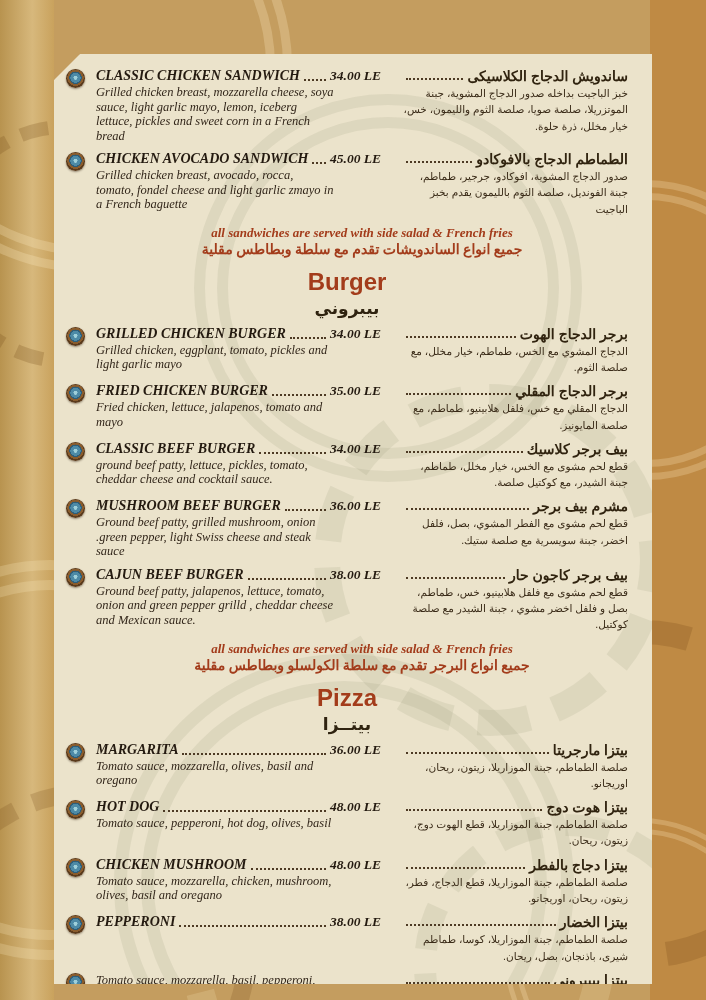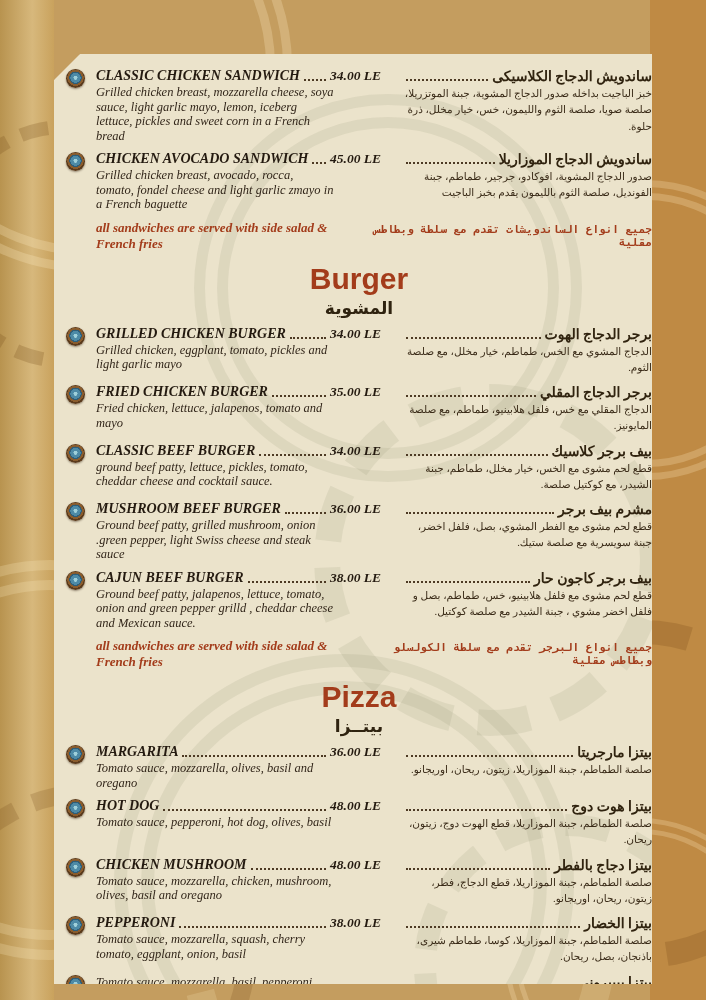--- a/index.html
+++ b/index.html
@@ -14,21 +14,21 @@
   .r2{left:-60px;top:120px;width:220px;height:220px;border:14px dashed rgba(120,80,30,.25);}
   .r3{left:-150px;top:560px;width:340px;height:340px;border:30px double rgba(255,240,200,.22);}
   .r4{left:-80px;bottom:-120px;width:300px;height:300px;border:18px dashed rgba(120,80,30,.22);}
   .r5{right:-90px;top:180px;width:260px;height:260px;border:20px double rgba(255,235,190,.25);}
   .r6{right:-110px;top:620px;width:300px;height:300px;border:24px dashed rgba(130,85,30,.28);}
   .r7{right:-70px;bottom:-90px;width:240px;height:240px;border:16px double rgba(255,235,190,.25);}
   .r8{left:180px;bottom:-160px;width:380px;height:380px;border:28px dashed rgba(255,240,200,.18);}
 
   
   .panel{position:absolute;left:54px;top:54px;width:598px;height:930px;
-         background:#ebe3cb;box-sizing:border-box;padding:14px 0 10px 12px;
+         background:#ebe3cb;box-sizing:border-box;padding:14px 24px 10px 12px;
          clip-path:polygon(26px 0,100% 0,100% 100%,0 100%,0 26px);
          box-shadow:0 0 18px rgba(60,35,10,.35);overflow:hidden;}
   .wm{position:absolute;border-radius:50%;pointer-events:none;opacity:.14;}
   .w1{left:140px;top:40px;width:320px;height:320px;border:34px double #8d9070;}
   .w2{left:260px;top:330px;width:300px;height:300px;border:26px dashed #8d9070;}
   .w3{left:60px;top:600px;width:380px;height:380px;border:40px double #8d9070;}
   .w4{left:360px;top:760px;width:260px;height:260px;border:22px dashed #8d9070;}
   .content{position:relative;z-index:2;}
 
   
@@ -39,35 +39,35 @@
             #9fd0da 0 14%, #4d8aa6 15% 36%, #2f5d77 37% 44%,
             #8a5c2c 45% 58%, #5a3a1b 59% 82%, #7a5226 83% 100%);
           box-shadow:0 1px 2px rgba(40,20,5,.45);}
   .encol{width:302px;flex:0 0 302px;}
   .tline{display:flex;align-items:flex-end;}
   .iname{font-style:italic;font-weight:bold;font-size:14px;color:#241a10;white-space:nowrap;}
   .lead{flex:1;border-bottom:2px dotted #4d3a24;margin:0 4px 3px 4px;min-width:8px;}
   .price{flex:0 0 68px;font-style:italic;font-weight:bold;font-size:13.5px;color:#241a10;
          text-align:left;white-space:nowrap;}
   .desc{font-style:italic;font-size:12.5px;line-height:1.16;color:#32261a;max-width:238px;margin-top:1px;}
-  .arcol{flex:1;margin-left:4px;direction:rtl;font-family:Liberation Serif, serif;}
+  .arcol{flex:1;margin-left:4px;direction:rtl;font-family:Liberation Sans, sans-serif;}
   .aname{font-weight:bold;font-size:14px;color:#30230f;white-space:nowrap;}
   .arcol .lead{margin:0 4px 4px 4px;}
   .adesc{font-size:10.5px;line-height:1.55;color:#3a2b18;margin-top:1px;text-align:right;}
 
   
   .note-row{display:flex;justify-content:space-between;align-items:center;
-            margin:2px 0 10px 30px;}
+            margin:2px 0 10px 30px;flex-direction:column;}
   .note-en{font-style:italic;font-weight:bold;font-size:13px;color:#a33c1b;}
-  .note-ar{direction:rtl;font-family:Liberation Mono, monospace;font-weight:bold;
-           font-size:11px;color:#a33c1b;}
+  .note-ar{direction:rtl;font-family:Liberation Serif, serif;font-weight:bold;
+           font-size:14px;color:#a33c1b;}
 
   
   .sec-head{text-align:center;margin:10px 0 8px 0;}
-  .head-en{font-family:"Liberation Sans",sans-serif;font-weight:bold;font-size:30px;color:#a33c1b;}
+  .head-en{font-family:"Liberation Sans",sans-serif;font-weight:bold;font-size:24px;color:#a33c1b;}
   .head-ar{font-family:"DejaVu Sans",sans-serif;font-weight:bold;font-size:17px;
            color:#2f2310;margin-top:2px;letter-spacing:1px;}
 </style>
 </head>
 <body>
 
 <div class="stage">
   <div class="band-left"></div>
   <div class="band-right"></div>
   <div class="ring r1"></div>
@@ -115,35 +115,35 @@
         <div class="encol">
           <div class="tline">
             <span class="iname">CHICKEN AVOCADO SANDWICH</span>
             <span class="lead"></span>
             <span class="price">45.00 LE</span>
           </div>
           <div class="desc">Grilled chicken breast, avocado, rocca, tomato, fondel cheese and light garlic zmayo in a French baguette</div>
         </div>
         <div class="arcol" dir="rtl">
           <div class="tline">
-            <span class="aname">ساندويش الدجاج الموزاريلا</span>
+            <span class="aname">الطماطم الدجاج بالافوكادو</span>
             <span class="lead"></span>
           </div>
           <div class="adesc">صدور الدجاج المشوية، افوكادو، جرجير، طماطم، جبنة الفونديل، صلصة الثوم بالليمون يقدم بخبز الباجيت</div>
         </div>
       </div>
 
       <div class="note-row">
         <div class="note-en">all sandwiches are served with side salad &amp; French fries</div>
         <div class="note-ar">جميع انواع الساندويشات تقدم مع سلطة وبطاطس مقلية</div>
       </div>
 
       <div class="sec-head">
         <div class="head-en">Burger</div>
-        <div class="head-ar">المشوية</div>
+        <div class="head-ar">بيبروني</div>
       </div>
 
       <div class="row">
         <div class="bcol">
             <span class="bullet"></span>
           </div>
         <div class="encol">
           <div class="tline">
             <span class="iname">GRILLED CHICKEN BURGER</span>
             <span class="lead"></span>
@@ -320,21 +320,20 @@
       <div class="row">
         <div class="bcol">
             <span class="bullet"></span>
           </div>
         <div class="encol">
           <div class="tline">
             <span class="iname">PEPPERONI</span>
             <span class="lead"></span>
             <span class="price">38.00 LE</span>
           </div>
-          <div class="desc">Tomato sauce, mozzarella, squash, cherry tomato, eggplant, onion, basil</div>
         </div>
         <div class="arcol" dir="rtl">
           <div class="tline">
             <span class="aname">بيتزا الخضار</span>
             <span class="lead"></span>
           </div>
           <div class="adesc">صلصة الطماطم، جبنة الموزاريلا، كوسا، طماطم شيرى، باذنجان، بصل، ريحان.</div>
         </div>
       </div>
 

